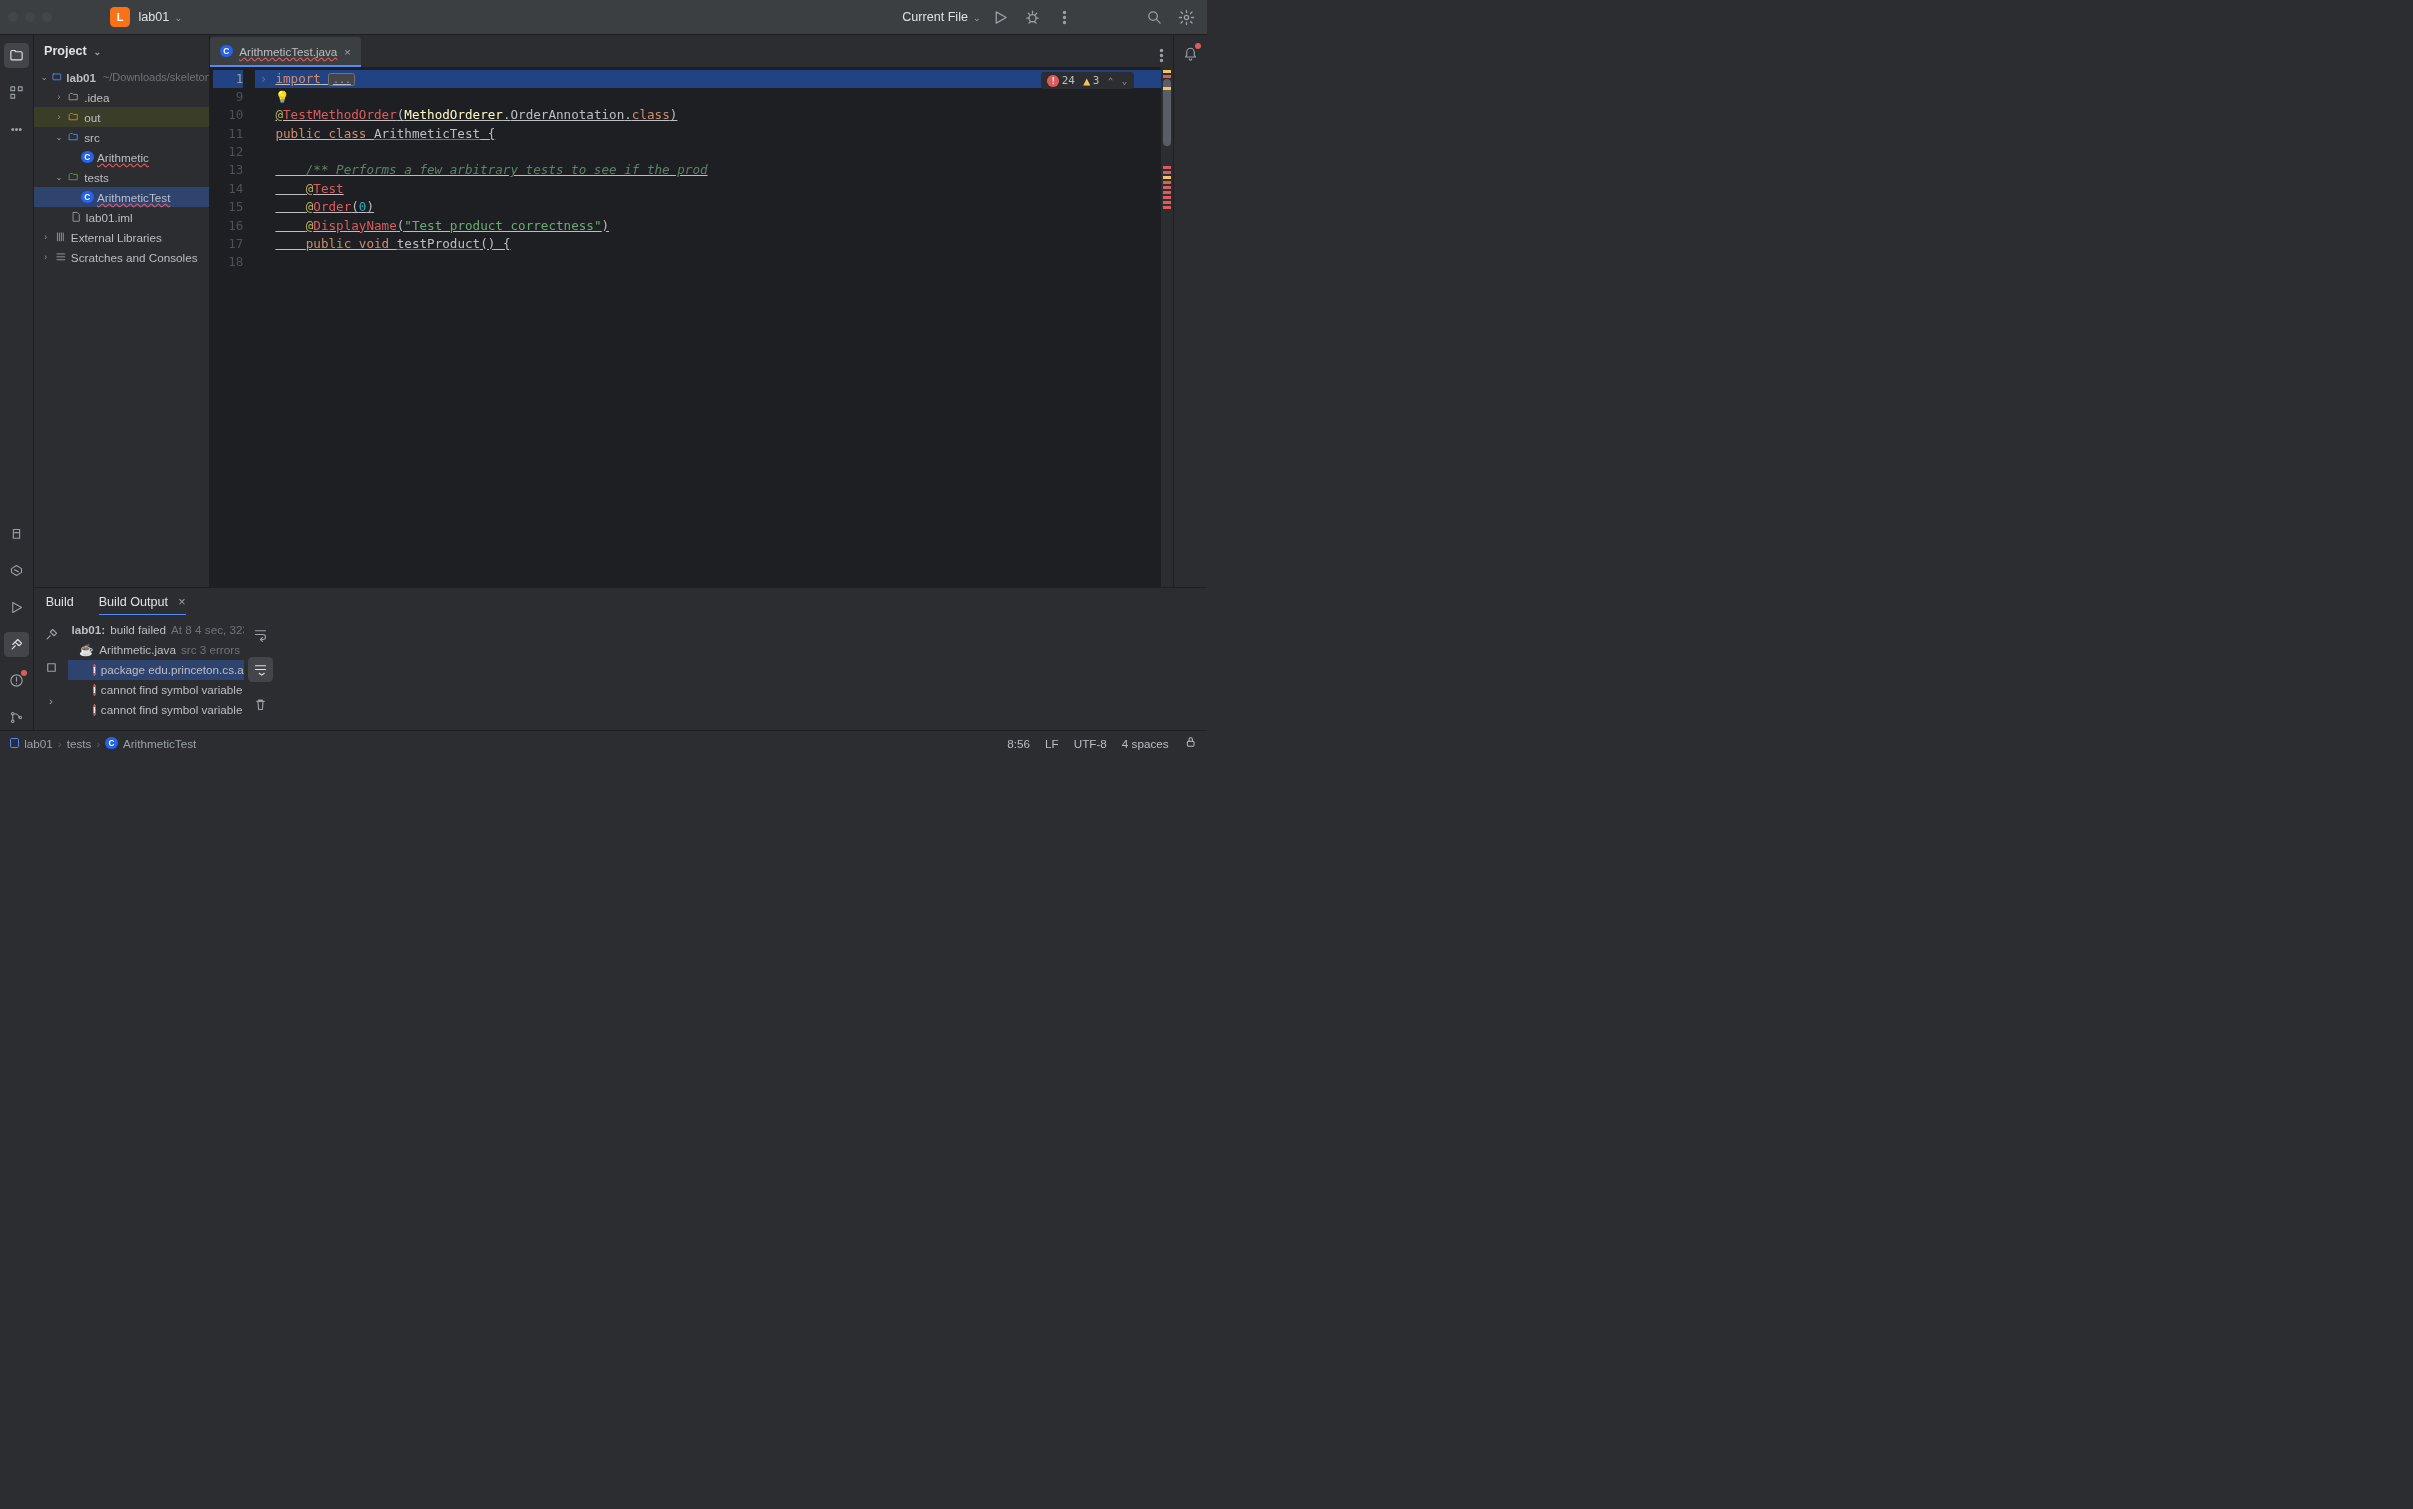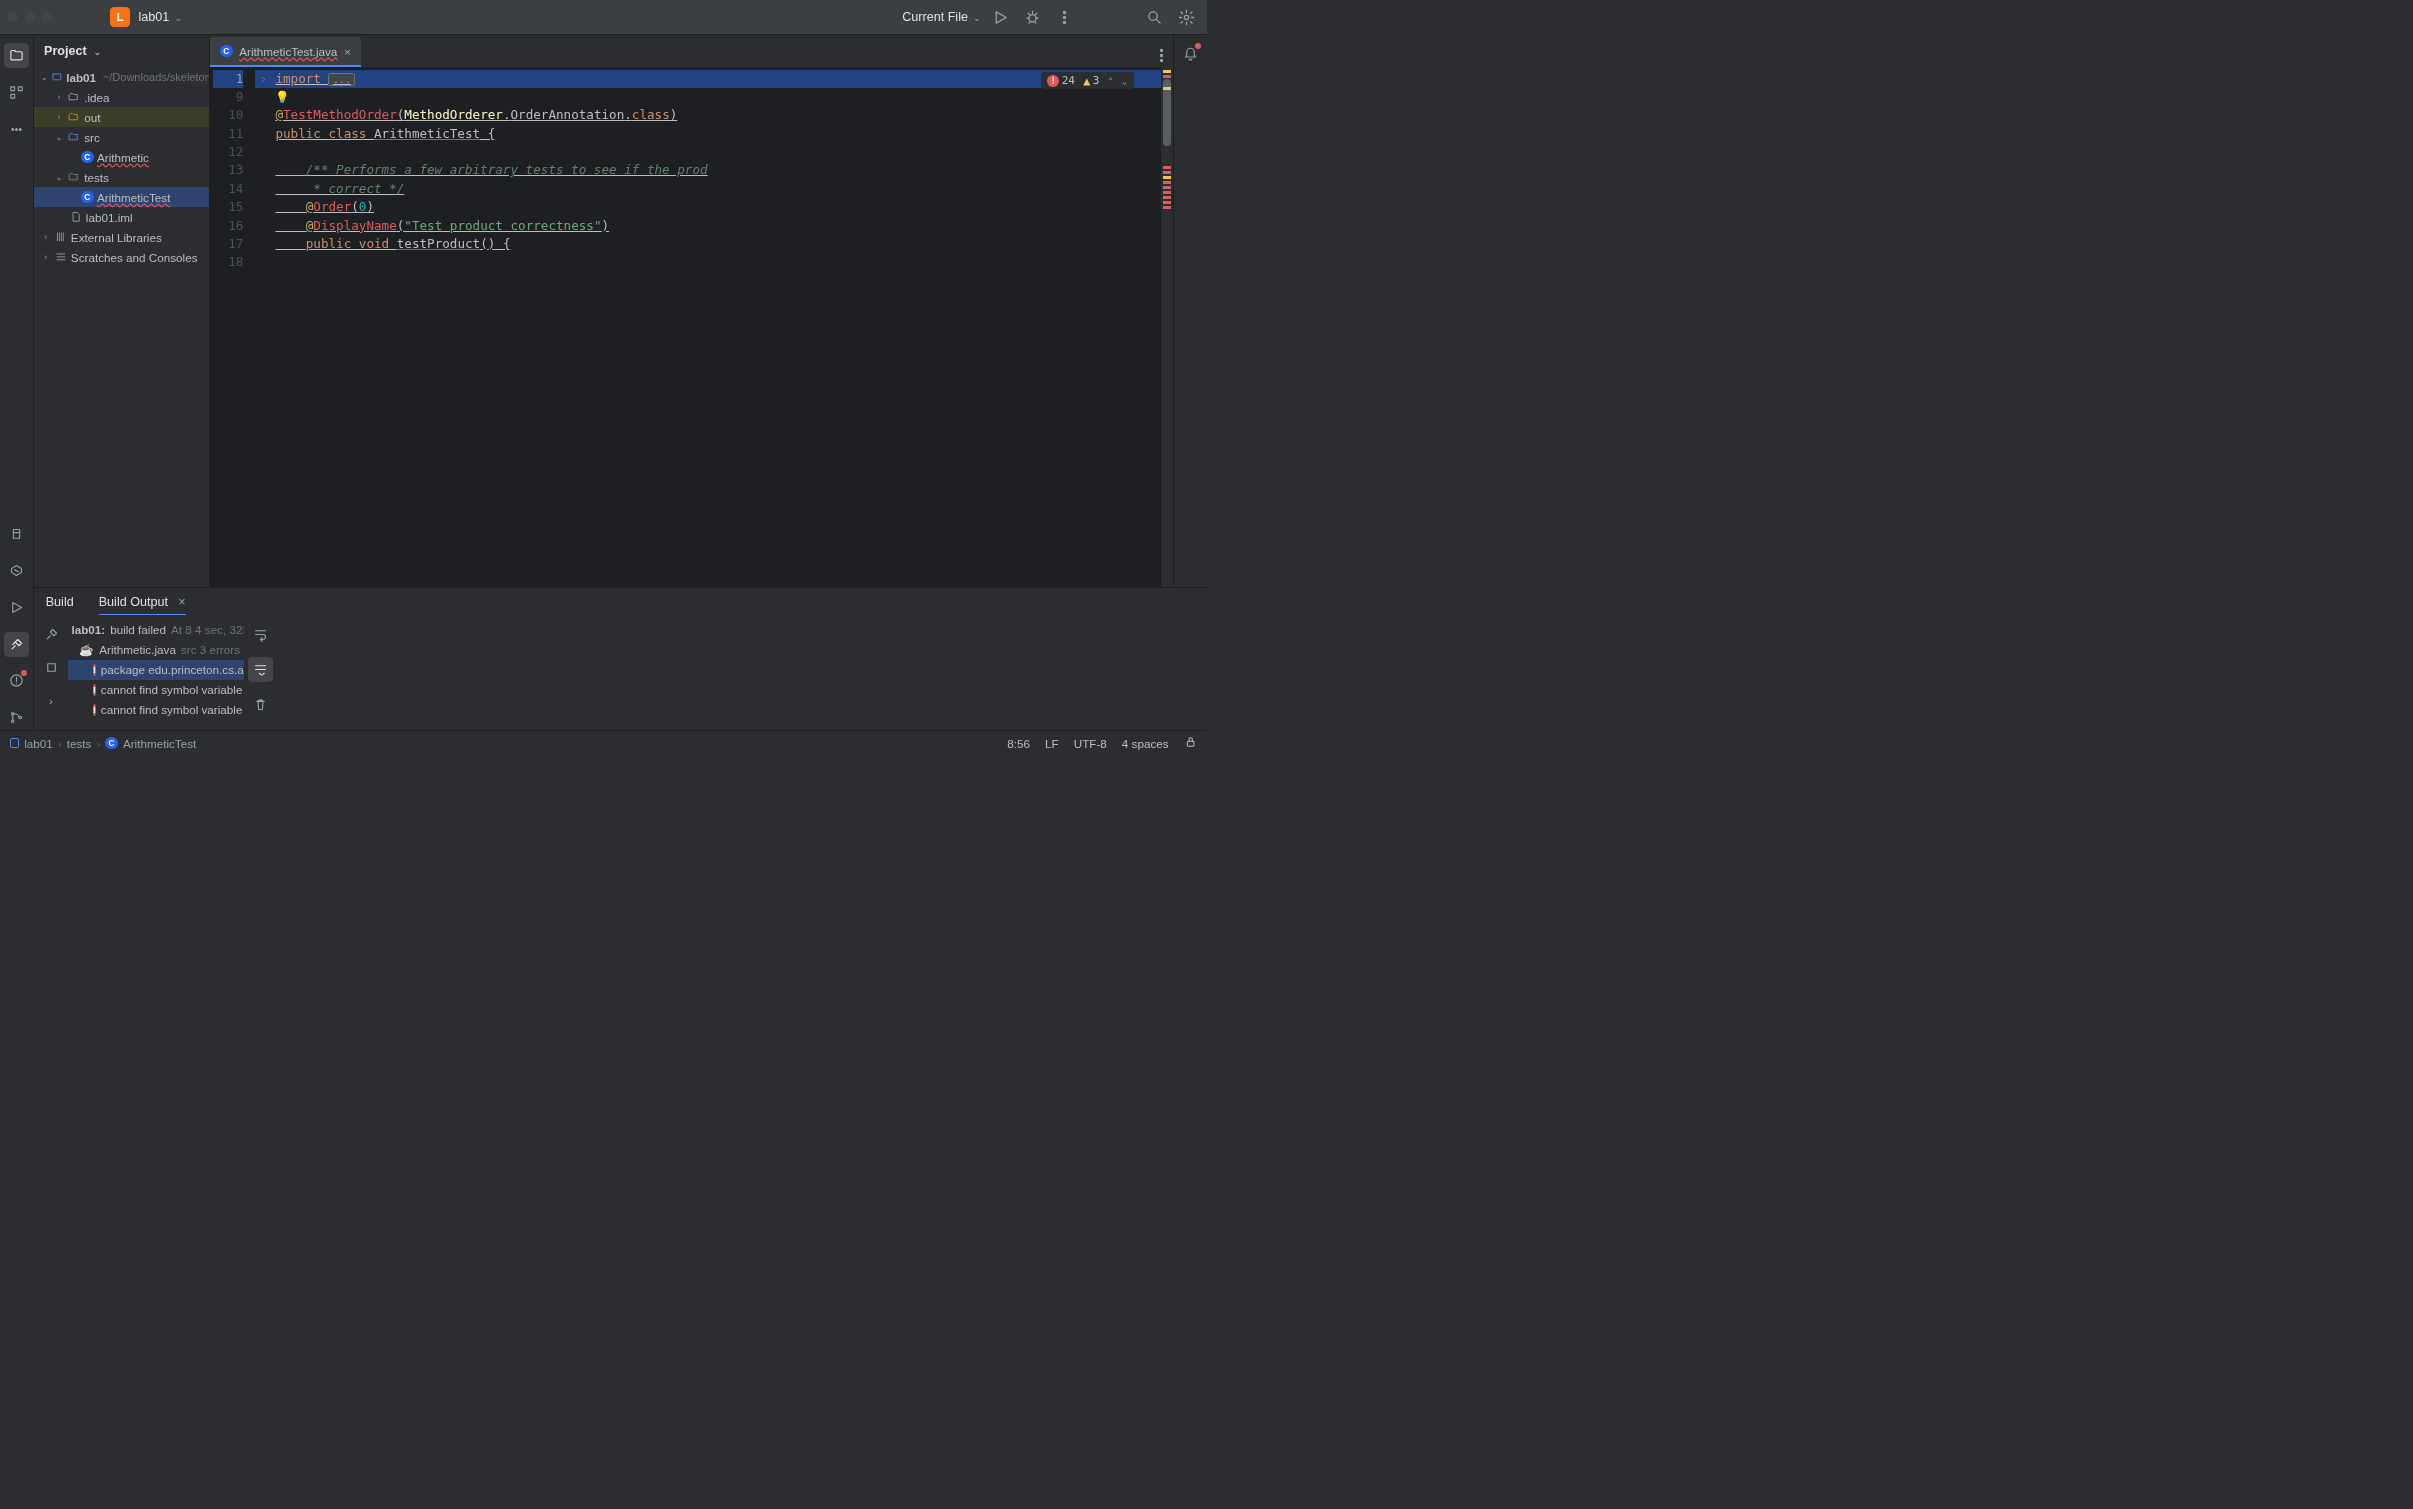--- a/index.html
+++ b/index.html
@@ -399,21 +399,21 @@
           <div class="fold-col">
             <div class="hl">›</div>
           </div>
           <div class="code-col">
             <div class="code-line hl"><span class="kw">import</span> <span class="fold-marker">...</span></div>
             <div class="code-line"></div>
             <div class="code-line"><span class="ann">@</span><span class="ann-name">TestMethodOrder</span><span>(</span><span style="color:#fef9c3">MethodOrderer</span><span>.</span><span>OrderAnnotation</span><span>.</span><span class="kw">class</span><span>)</span></div>
             <div class="code-line"><span class="kw">public class </span><span class="method">ArithmeticTest</span><span> {</span></div>
             <div class="code-line"></div>
             <div class=".code-line"><span class="com code-line">    /** Performs a few arbitrary tests to see if the prod</span></div>
-            <div class="code-line"><span class="com">     * correct */</span></div>
+            <div class="code-line">    <span class="ann">@</span><span class="ann-name">Test</span></div>
             <div class="code-line">    <span class="ann">@</span><span class="ann-name">Order</span><span>(</span><span class="num">0</span><span>)</span></div>
             <div class="code-line">    <span class="ann">@</span><span class="ann-name">DisplayName</span><span>(</span><span class="str">"Test product correctness"</span><span>)</span></div>
             <div class="code-line">    <span class="kw">public void </span><span class="method">testProduct</span><span>() {</span></div>
           </div>
           <span class="bulb">💡</span>
           <div class="inspect-badge">
             <span class="inspect-err">
                 <span class="err-circle">!</span>
                 <span>24</span>
               </span>

